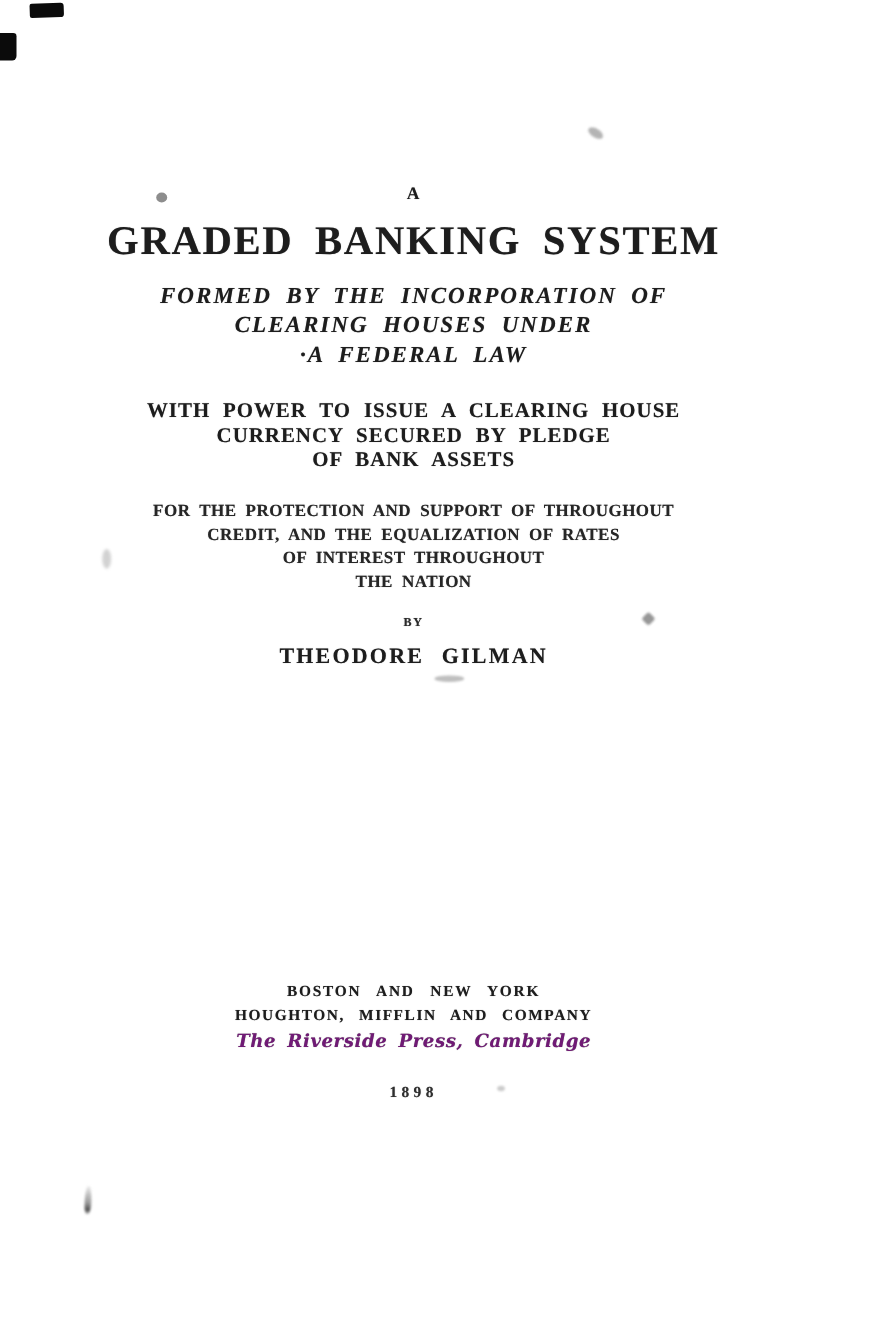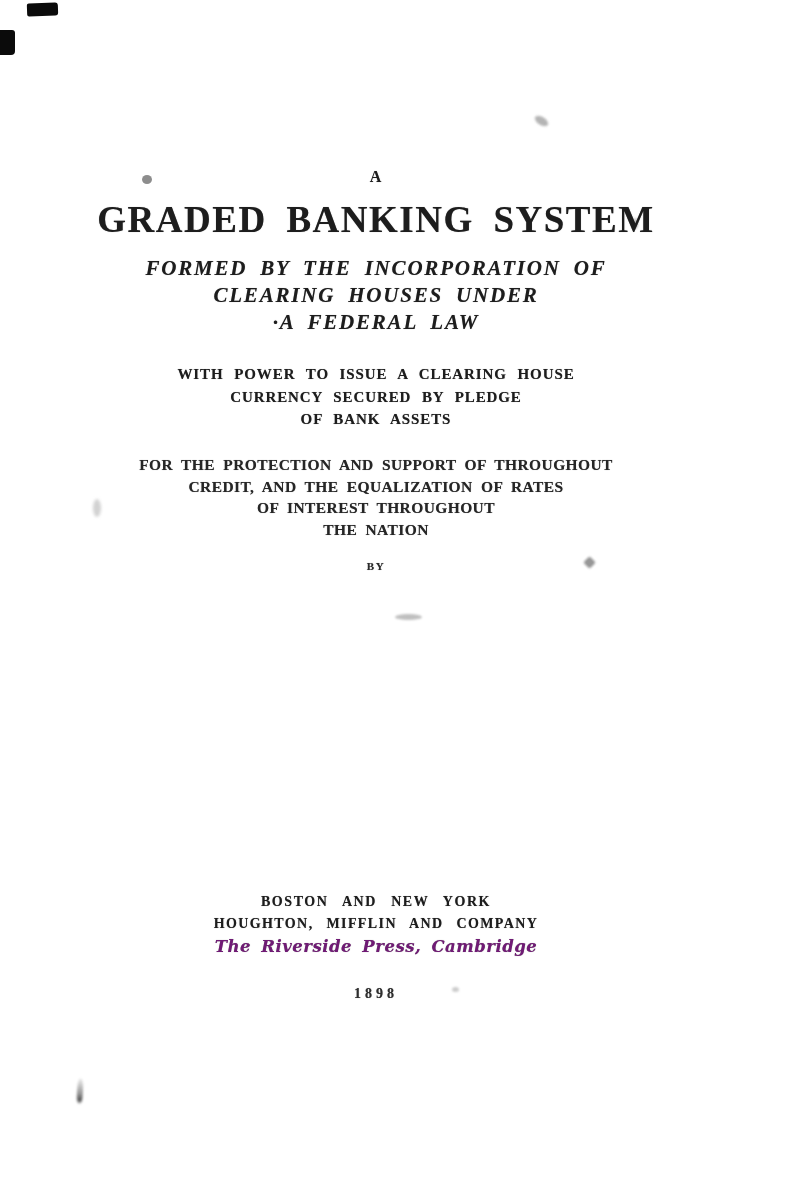--- a/index.html
+++ b/index.html
@@ -41,21 +41,21 @@
   .subtitle {
     top: 255px;
     font-size: 21px;
     line-height: 27px;
     letter-spacing: 1.8px;
     word-spacing: 6px;
     font-style: italic;
   }
   .powers {
     top: 363px;
-    font-size: 15px;
+    font-size: 19px;
     line-height: 22.5px;
     letter-spacing: 0.9px;
     word-spacing: 6px;
   }
   .purpose {
     top: 454px;
     font-size: 15.5px;
     line-height: 21.5px;
     letter-spacing: 0.4px;
     word-spacing: 4px;
@@ -191,19 +191,20 @@
   </div>
 
   <div class="col purpose">
     <div>FOR THE PROTECTION AND SUPPORT OF THROUGHOUT</div>
     <div>CREDIT, AND THE EQUALIZATION OF RATES</div>
     <div>OF INTEREST THROUGHOUT</div>
     <div>THE NATION</div>
   </div>
 
   <div class="col by-label">BY</div>
+  <div class="col author">THEODORE GILMAN</div>
 
   <div class="col cities">BOSTON AND NEW YORK</div>
   <div class="col publisher">HOUGHTON, MIFFLIN AND COMPANY</div>
   <div class="col press">The Riverside Press, Cambridge</div>
   <div class="col year">1898</div>
 
 </div>
 
 </body></html>

